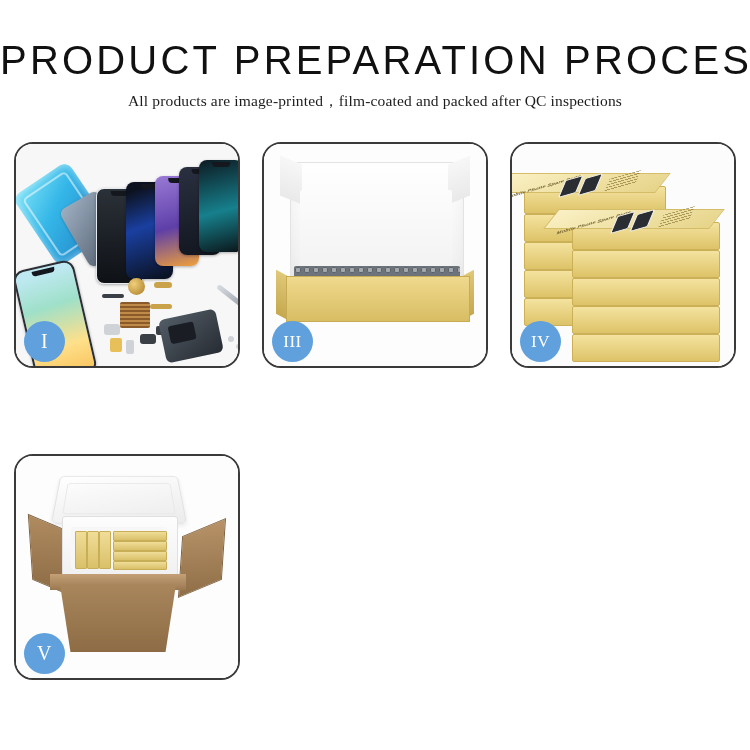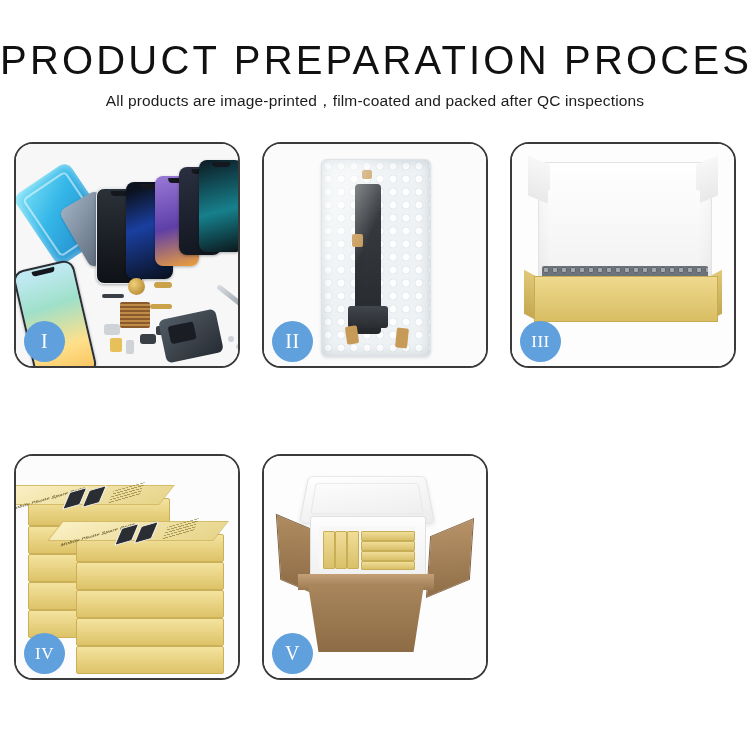--- a/index.html
+++ b/index.html
@@ -32,21 +32,21 @@
     font-family: "Liberation Sans", sans-serif;
     font-size: 40px;
     line-height: 44px;
     font-weight: 500;
     letter-spacing: 3.2px;
     color: #111111;
     white-space: nowrap;
   }
   .subtitle {
     margin-top: 9px;
-    font-family: Liberation Sans, sans-serif;
+    font-family: Liberation Serif, serif;
     font-size: 15.5px;
     line-height: 20px;
     font-weight: 400;
     letter-spacing: 0.15px;
     color: #1c1c1c;
     white-space: nowrap;
   }
 
   
   .grid {
@@ -386,34 +386,20 @@
           <span class="pt" style="left:54px;top:50px;width:10px;height:9px;border-radius:2px;"></span>
           <div class="chassis"></div>
           <div class="tweezer"></div>
           <span class="pt pale" style="left:126px;top:60px;width:6px;height:6px;border-radius:50%;"></span>
           <span class="pt pale" style="left:134px;top:68px;width:5px;height:5px;border-radius:50%;"></span>
         </div>
       </div>
       <div class="badge">I</div>
     </div>
 
-    <div class="panel">
-      <div class="panel-inner">
-        <div class="p2-bg"></div>
-        <div class="bubblepack">
-          <div class="flexpart"></div>
-          <span class="tape t1"></span>
-          <span class="tape t2"></span>
-          <span class="tape t3"></span>
-          <span class="tape t4"></span>
-          <div class="bubble-sheen"></div>
-        </div>
-      </div>
-      <div class="badge">II</div>
-    </div>
 
     <div class="panel">
       <div class="panel-inner">
         <div class="p3-bg"></div>
         <div class="lid-back"></div>
         <div class="lid-flapL"></div>
         <div class="lid-flapR"></div>
         <div class="foam-inner"></div>
         <div class="bubble-fill"></div>
         <div class="tray-side"></div>

